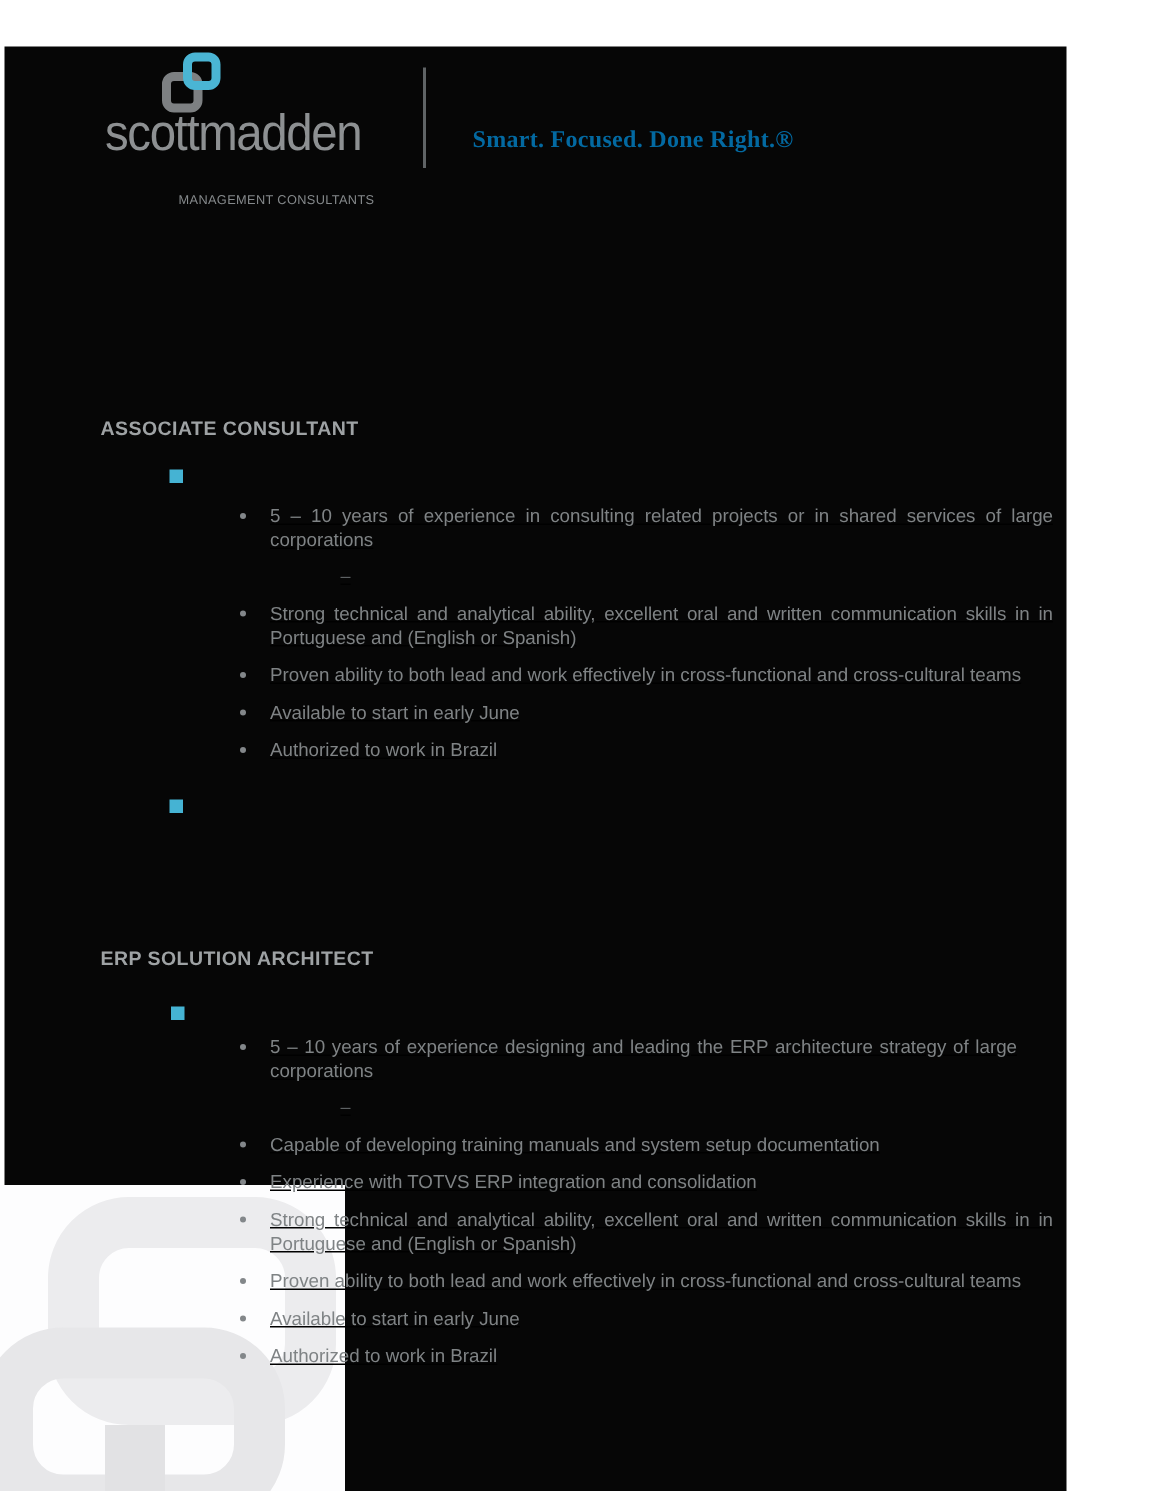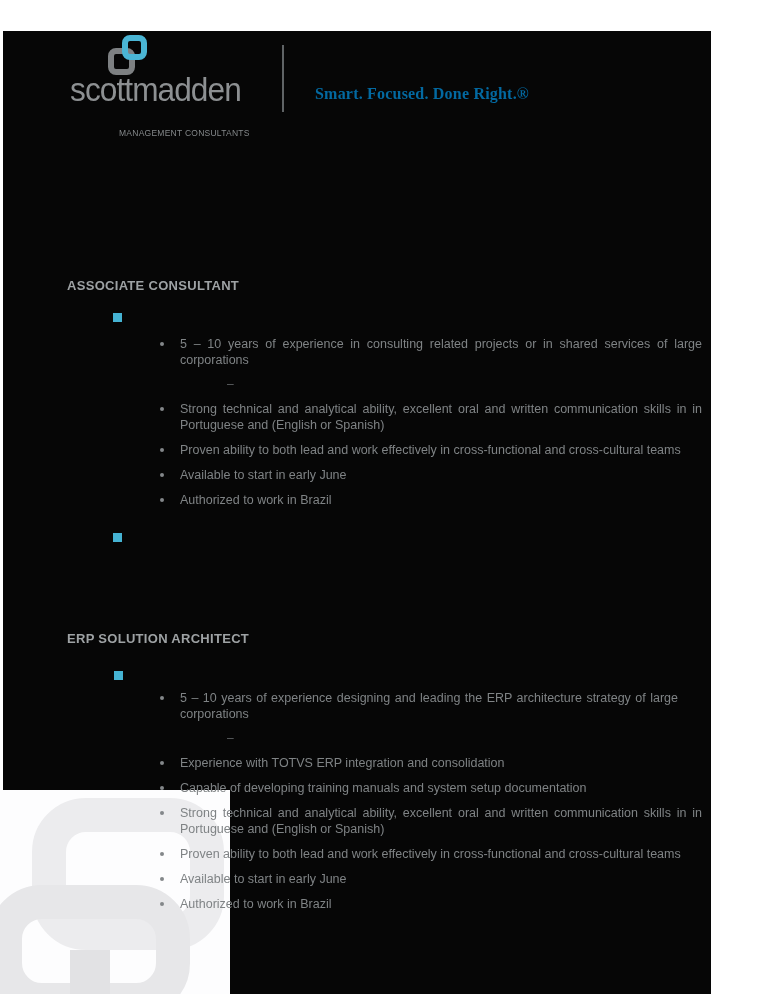--- a/index.html
+++ b/index.html
@@ -51,21 +51,21 @@
   .h1 { top:278px; }
   .h2 { top:631px; }
   .cyansq { position:absolute; width:9px; height:9px; background:#45b3d3; }
   .sq1 { left:113px; top:313px; }
   .sq2 { left:113px; top:533px; }
   .sq3 { left:114px; top:671px; }
   .group { position:absolute; left:158px; width:544px; }
   .g1 { top:336px; }
   .g2 { top:553px; }
   .g3 { top:690px; }
-  .bullet { position:relative; padding-left:22px; margin-bottom:9px; }
+  .bullet { position:relative; padding-left:22px; margin-bottom:9px;text-decoration:underline; }
   .bullet .dot {
     position:absolute; left:2px; top:6px; width:4px; height:4px;
     border-radius:50%; background:#83878a;
   }
   .btext {
     display:block; font-size:12.5px; line-height:16px; color:#7f8385;
     text-align:justify;
   }
   .narrow .btext { padding-right:24px; }
   .subdash {
@@ -133,25 +133,25 @@
 
     <div class="cyansq sq3"></div>
     <div class="group g3">
       <div class="bullet narrow">
         <span class="dot"></span>
         <span class="btext">5 – 10 years of experience designing and leading the ERP architecture strategy of large corporations</span>
         <div class="subdash">–</div>
       </div>
       <div class="bullet">
         <span class="dot"></span>
-        <span class="btext">Experience with TOTVS ERP integration and consolidation</span>
+        <span class="btext">Capable of developing training manuals and system setup documentation</span>
       </div>
       <div class="bullet">
         <span class="dot"></span>
-        <span class="btext">Capable of developing training manuals and system setup documentation</span>
+        <span class="btext">Experience with TOTVS ERP integration and consolidation</span>
       </div>
       <div class="bullet">
         <span class="dot"></span>
         <span class="btext">Strong technical and analytical ability, excellent oral and written communication skills in in Portuguese and (English or Spanish)</span>
       </div>
       <div class="bullet">
         <span class="dot"></span>
         <span class="btext">Proven ability to both lead and work effectively in cross-functional and cross-cultural teams</span>
       </div>
       <div class="bullet">

